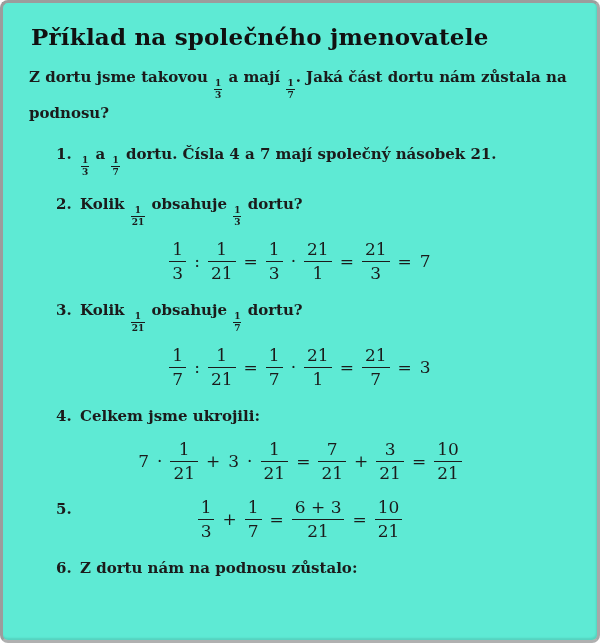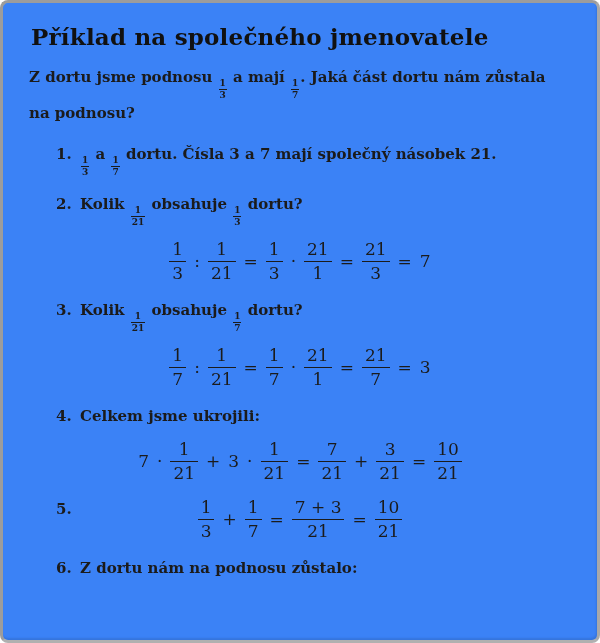--- a/index.html
+++ b/index.html
@@ -10,21 +10,21 @@
     color: #1b1b1b;
   }
   .frame {
     position: absolute;
     left: 0; top: 0;
     width: 600px; height: 643px;
     border: 3px solid #9c9c9c;
     border-right-color: #a8a8a8;
     border-bottom-color: #b0b0b0;
     border-radius: 8px;
-    background: #3b82f6;
+    background: #5eead4;
     overflow: hidden;
     padding: 12px 26px 0 26px;
     box-shadow: inset -1px -2px 2px rgba(0,0,0,0.10);
   }
   h1.title {
     font-size: 23px;
     font-weight: 700;
     letter-spacing: 0.2px;
     margin: 8px 0 16px 2px;
     color: #111;
@@ -90,38 +90,38 @@
   }
   .equation .op { margin: 0 7px; }
   .equation .txt { margin: 0 1px; }
 </style>
 </head>
 <body>
 
 <div class="frame">
   <h1 class="title">Příklad na společného jmenovatele</h1>
 
-  <p class="intro inline-math"><span class="txt">Z dortu jsme podnosu </span><span class="frac">
+  <p class="intro inline-math"><span class="txt">Z dortu jsme takovou </span><span class="frac">
         <span class="num">1</span>
         <span class="den">3</span>
       </span><span class="txt"> a mají </span><span class="frac">
         <span class="num">1</span>
         <span class="den">7</span>
       </span><span class="txt">. Jaká část dortu nám zůstala na podnosu?</span></p>
 
   <ol class="steps">
     <li class="step">
       <span class="marker">1.</span>
       <span class="step-text"><span class="frac">
             <span class="num">1</span>
             <span class="den">3</span>
           </span><span class="txt"> a </span><span class="frac">
             <span class="num">1</span>
             <span class="den">7</span>
-          </span><span class="txt"> dortu. Čísla 3 a 7 mají společný násobek 21.</span></span>
+          </span><span class="txt"> dortu. Čísla 4 a 7 mají společný násobek 21.</span></span>
     </li>
     <li class="step">
       <span class="marker">2.</span>
       <span class="step-text"><span class="txt">Kolik </span><span class="frac">
             <span class="num">1</span>
             <span class="den">21</span>
           </span><span class="txt"> obsahuje </span><span class="frac">
             <span class="num">1</span>
             <span class="den">3</span>
           </span><span class="txt"> dortu?</span></span>
@@ -233,21 +233,21 @@
             <span class="num">1</span>
             <span class="den">3</span>
           </span>
           <span class="op">+</span>
           <span class="frac">
             <span class="num">1</span>
             <span class="den">7</span>
           </span>
           <span class="op">=</span>
           <span class="frac">
-            <span class="num">7 + 3</span>
+            <span class="num">6 + 3</span>
             <span class="den">21</span>
           </span>
           <span class="op">=</span>
           <span class="frac">
             <span class="num">10</span>
             <span class="den">21</span>
           </span>
         </div>
     </li>
     <li class="step">

